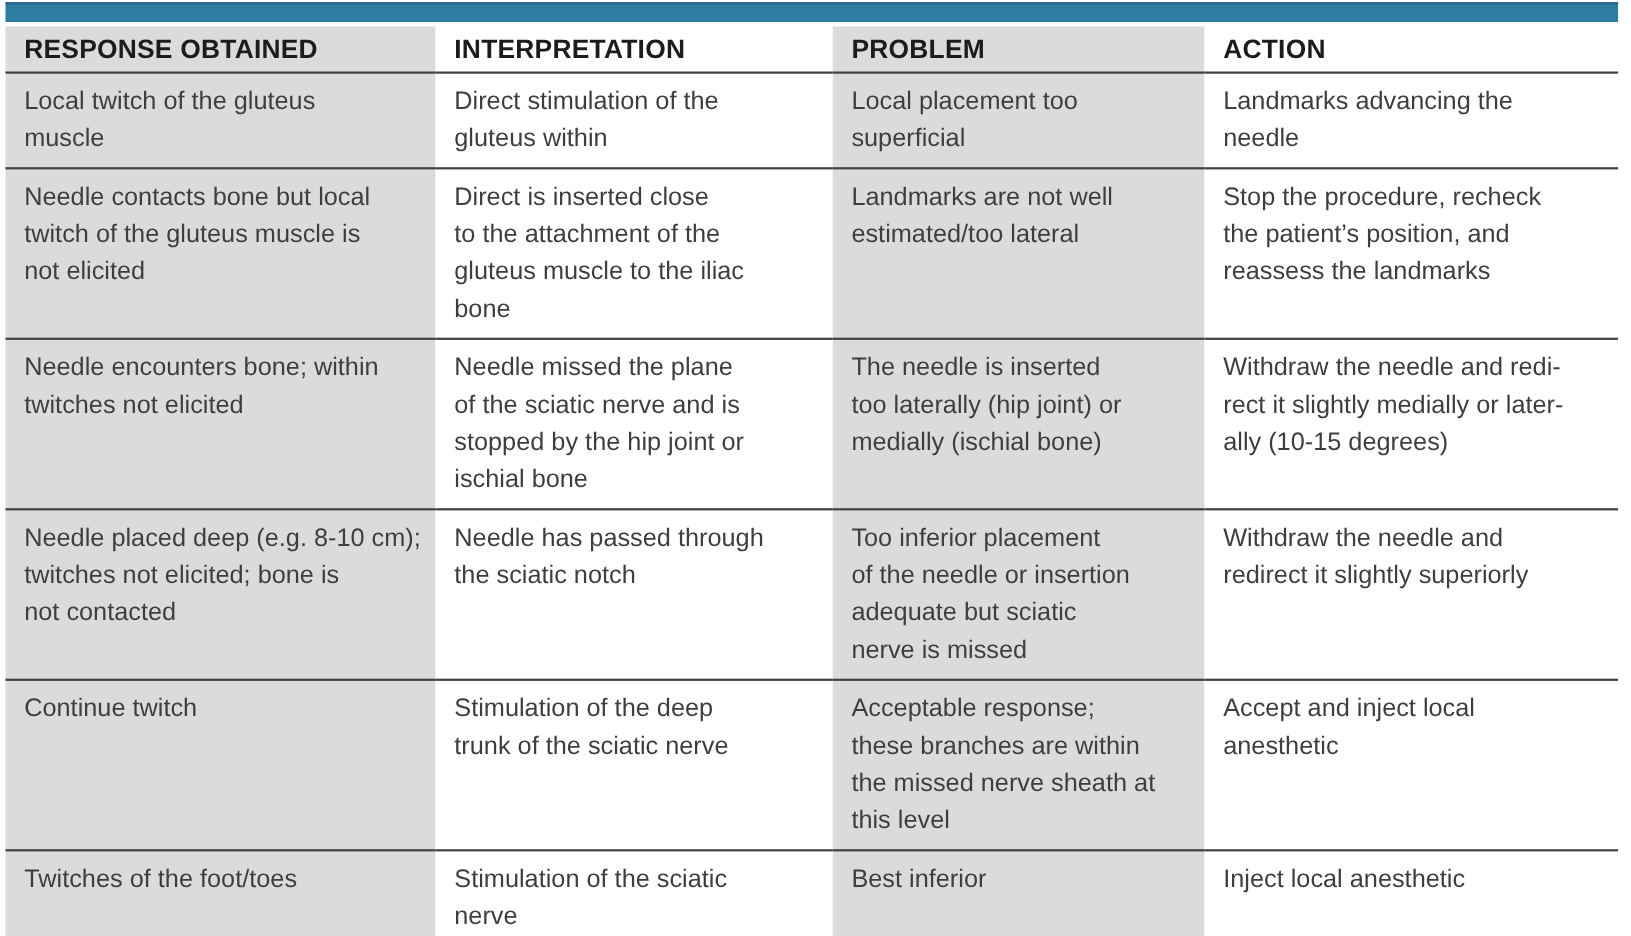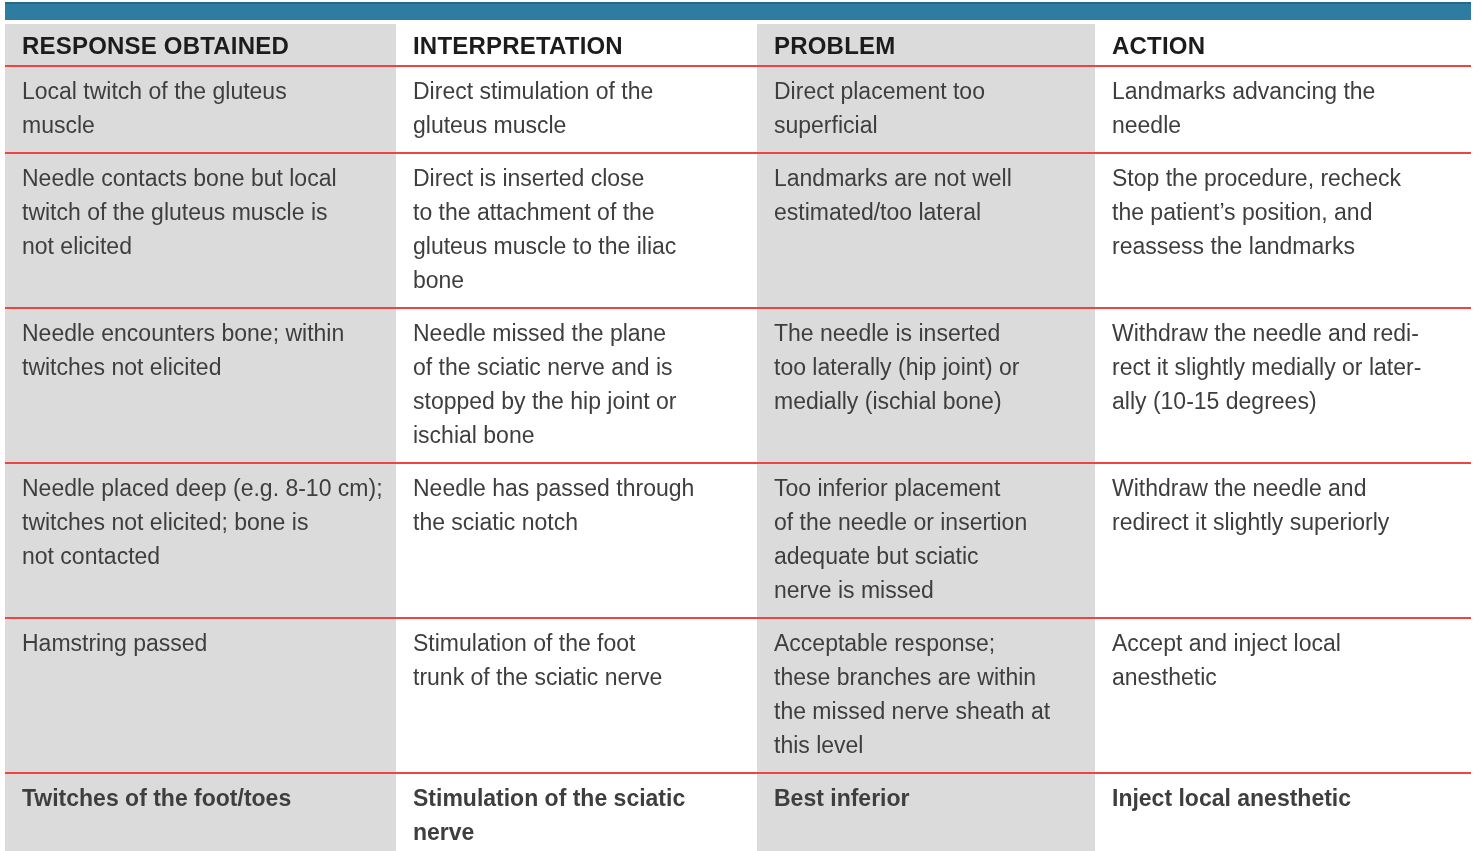--- a/index.html
+++ b/index.html
@@ -46,25 +46,24 @@
   }
   td {
     vertical-align: top;
     font-size: 23px;
     line-height: 34px;
     color: #3e3e3e;
     padding: 7px 10px 10px 17px;
     white-space: pre-line;
   }
   tbody tr {
-    border-top: 2px solid #ef4444;
+    border-top: 2px solid #404040;
   }
   tbody tr:last-child td {
     padding-bottom: 2px;
-    font-weight: bold;
   }
   th:nth-child(1), td:nth-child(1),
   th:nth-child(3), td:nth-child(3) {
     background: #dbdbdb;
   }
   th:nth-child(2), td:nth-child(2),
   th:nth-child(4), td:nth-child(4) {
     background: #ffffff;
   }
 </style>
@@ -88,22 +87,22 @@
         <th>INTERPRETATION</th>
         <th>PROBLEM</th>
         <th>ACTION</th>
       </tr>
     </thead>
     <tbody>
       <tr>
         <td>Local twitch of the gluteus
 muscle</td>
         <td>Direct stimulation of the
-gluteus muscle</td>
-        <td>Direct placement too
+gluteus within</td>
+        <td>Local placement too
 superficial</td>
         <td>Landmarks advancing the
 needle</td>
       </tr>
       <tr>
         <td>Needle contacts bone but local
 twitch of the gluteus muscle is
 not elicited</td>
         <td>Direct is inserted close
 to the attachment of the
@@ -136,22 +135,22 @@
         <td>Needle has passed through
 the sciatic notch</td>
         <td>Too inferior placement
 of the needle or insertion
 adequate but sciatic
 nerve is missed</td>
         <td>Withdraw the needle and
 redirect it slightly superiorly</td>
       </tr>
       <tr>
-        <td>Hamstring passed</td>
-        <td>Stimulation of the foot
+        <td>Continue twitch</td>
+        <td>Stimulation of the deep
 trunk of the sciatic nerve</td>
         <td>Acceptable response;
 these branches are within
 the missed nerve sheath at
 this level</td>
         <td>Accept and inject local
 anesthetic</td>
       </tr>
       <tr>
         <td>Twitches of the foot/toes</td>

